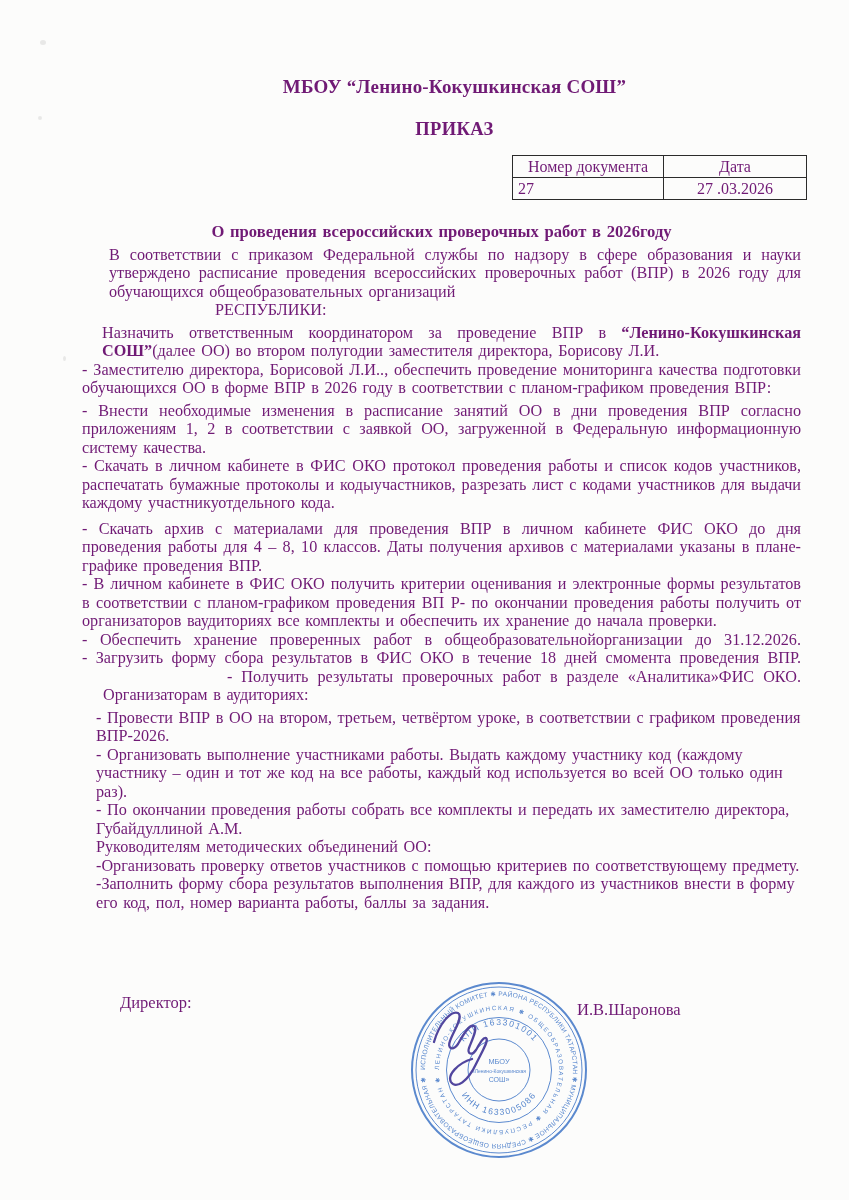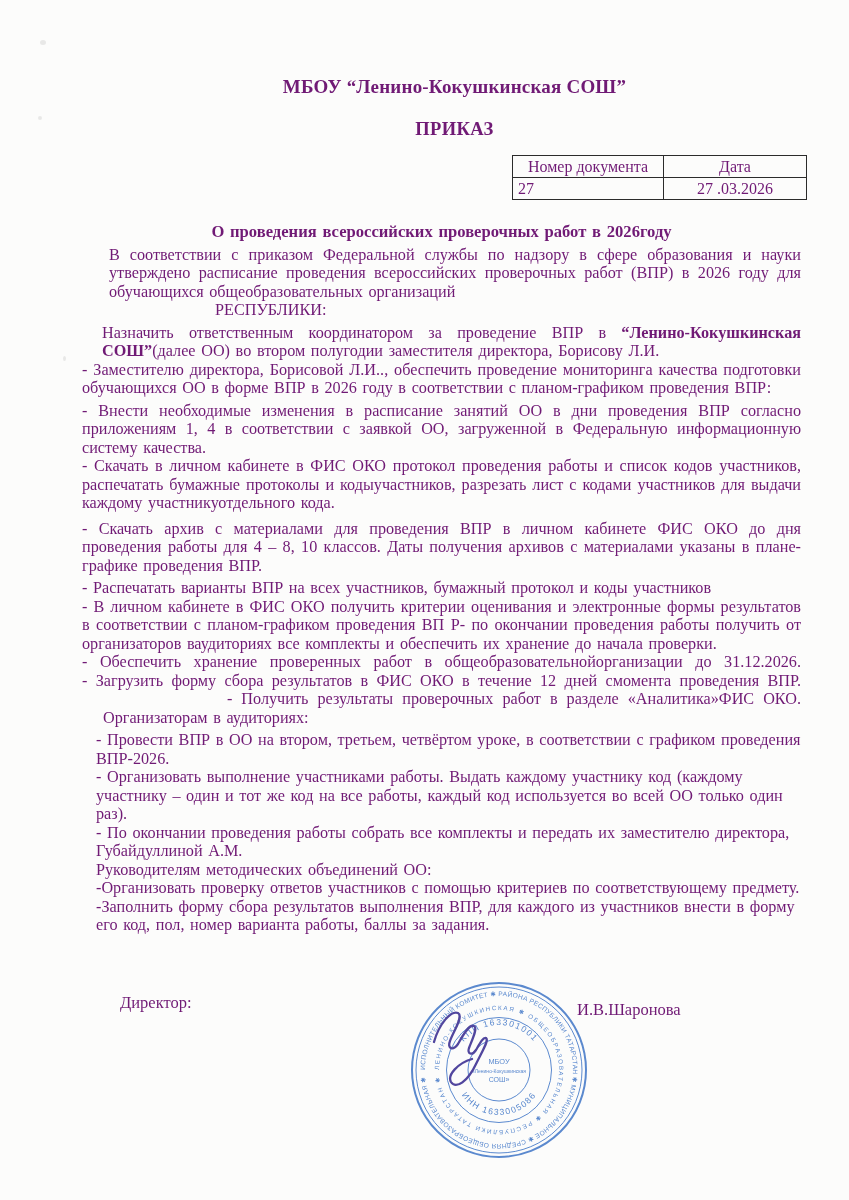--- a/index.html
+++ b/index.html
@@ -97,27 +97,26 @@
   </tbody>
     </table>
 
   <div class="body-text">
     <p class="order-title">О проведения всероссийских проверочных работ в 2026году</p>
     <div id="paragraphs">
         <p class="para p-intro p-just">В соответствии с приказом Федеральной службы по надзору в сфере образования и науки утверждено расписание проведения всероссийских проверочных работ (ВПР) в 2026 году для обучающихся общеобразовательных организаций</p>
         <p class="para p-prikaz">РЕСПУБЛИКИ:</p>
         <p class="para p-a p-just p-gap-s">Назначить ответственным координатором за проведение ВПР в <b>“Ленино-Кокушкинская СОШ”</b>(далее ОО) во втором полугодии заместителя директора, Борисову Л.И.</p>
         <p class="para p-just">- Заместителю директора, Борисовой Л.И.., обеспечить проведение мониторинга качества подготовки обучающихся ОО в форме ВПР в 2026 году в соответствии с планом-графиком проведения ВПР:</p>
-        <p class="para p-just p-gap-s">- Внести необходимые изменения в расписание занятий ОО в дни проведения ВПР согласно приложениям 1, 4 в соответствии с заявкой ОО, загруженной в Федеральную информационную систему качества.</p>
+        <p class="para p-just p-gap-s">- Внести необходимые изменения в расписание занятий ОО в дни проведения ВПР согласно приложениям 1, 2 в соответствии с заявкой ОО, загруженной в Федеральную информационную систему качества.</p>
         <p class="para p-just">- Скачать в личном кабинете в ФИС ОКО протокол проведения работы и список кодов участников, распечатать бумажные протоколы и кодыучастников, разрезать лист с кодами участников для выдачи каждому участникуотдельного кода.</p>
         <p class="para p-just p-gap">- Скачать архив с материалами для проведения ВПР в личном кабинете ФИС ОКО до дня проведения работы для 4 – 8, 10 классов. Даты получения архивов с материалами указаны в плане-графике проведения ВПР.</p>
-        <p class="para p-gap-s">- Распечатать варианты ВПР на всех участников, бумажный протокол и коды участников</p>
         <p class="para p-just">- В личном кабинете в ФИС ОКО получить критерии оценивания и электронные формы результатов в соответствии с планом-графиком проведения ВП Р- по окончании проведения работы получить от организаторов ваудиториях все комплекты и обеспечить их хранение до начала проверки.</p>
         <p class="para p-just-full">- Обеспечить хранение проверенных работ в общеобразовательнойорганизации до 31.12.2026.</p>
-        <p class="para p-just-full">- Загрузить форму сбора результатов в ФИС ОКО в течение 12 дней смомента проведения ВПР.</p>
+        <p class="para p-just-full">- Загрузить форму сбора результатов в ФИС ОКО в течение 18 дней смомента проведения ВПР.</p>
         <p class="para p-b p-wide">- Получить результаты проверочных работ в разделе «Аналитика»ФИС ОКО.</p>
         <p class="para p-b2">Организаторам в аудиториях:</p>
         <p class="para p-b p-gap-s">- Провести ВПР в ОО на втором, третьем, четвёртом уроке, в соответствии с графиком проведения ВПР-2026.</p>
         <p class="para p-b">- Организовать выполнение участниками работы. Выдать каждому участнику код (каждому участнику – один и тот же код на все работы, каждый код используется во всей ОО только один раз).</p>
         <p class="para p-b">- По окончании проведения работы собрать все комплекты и передать их заместителю директора, Губайдуллиной А.М.</p>
         <p class="para p-b">Руководителям методических объединений ОО:</p>
         <p class="para p-b">-Организовать проверку ответов участников с помощью критериев по соответствующему предмету.</p>
         <p class="para p-b">-Заполнить форму сбора результатов выполнения ВПР, для каждого  из участников внести в форму его код, пол, номер варианта работы, баллы за задания.</p>
       </div>
   </div>

